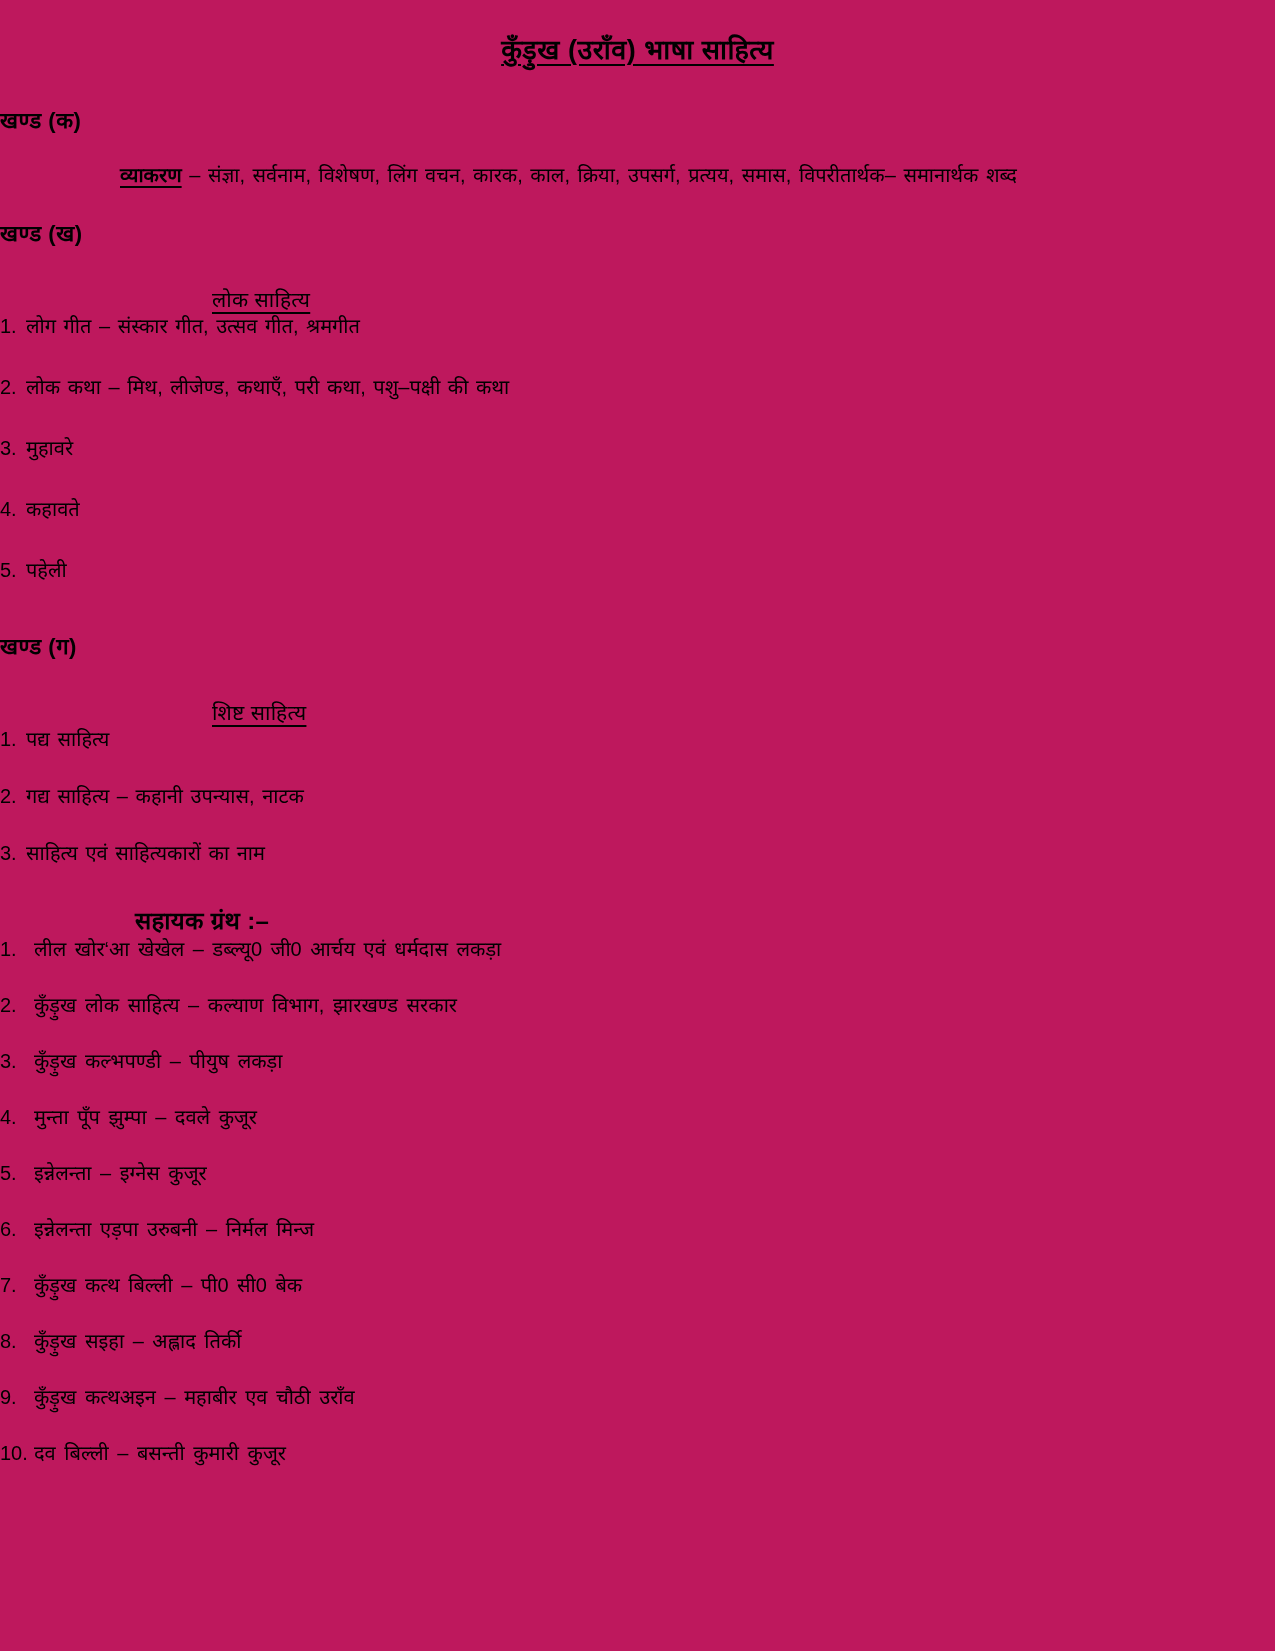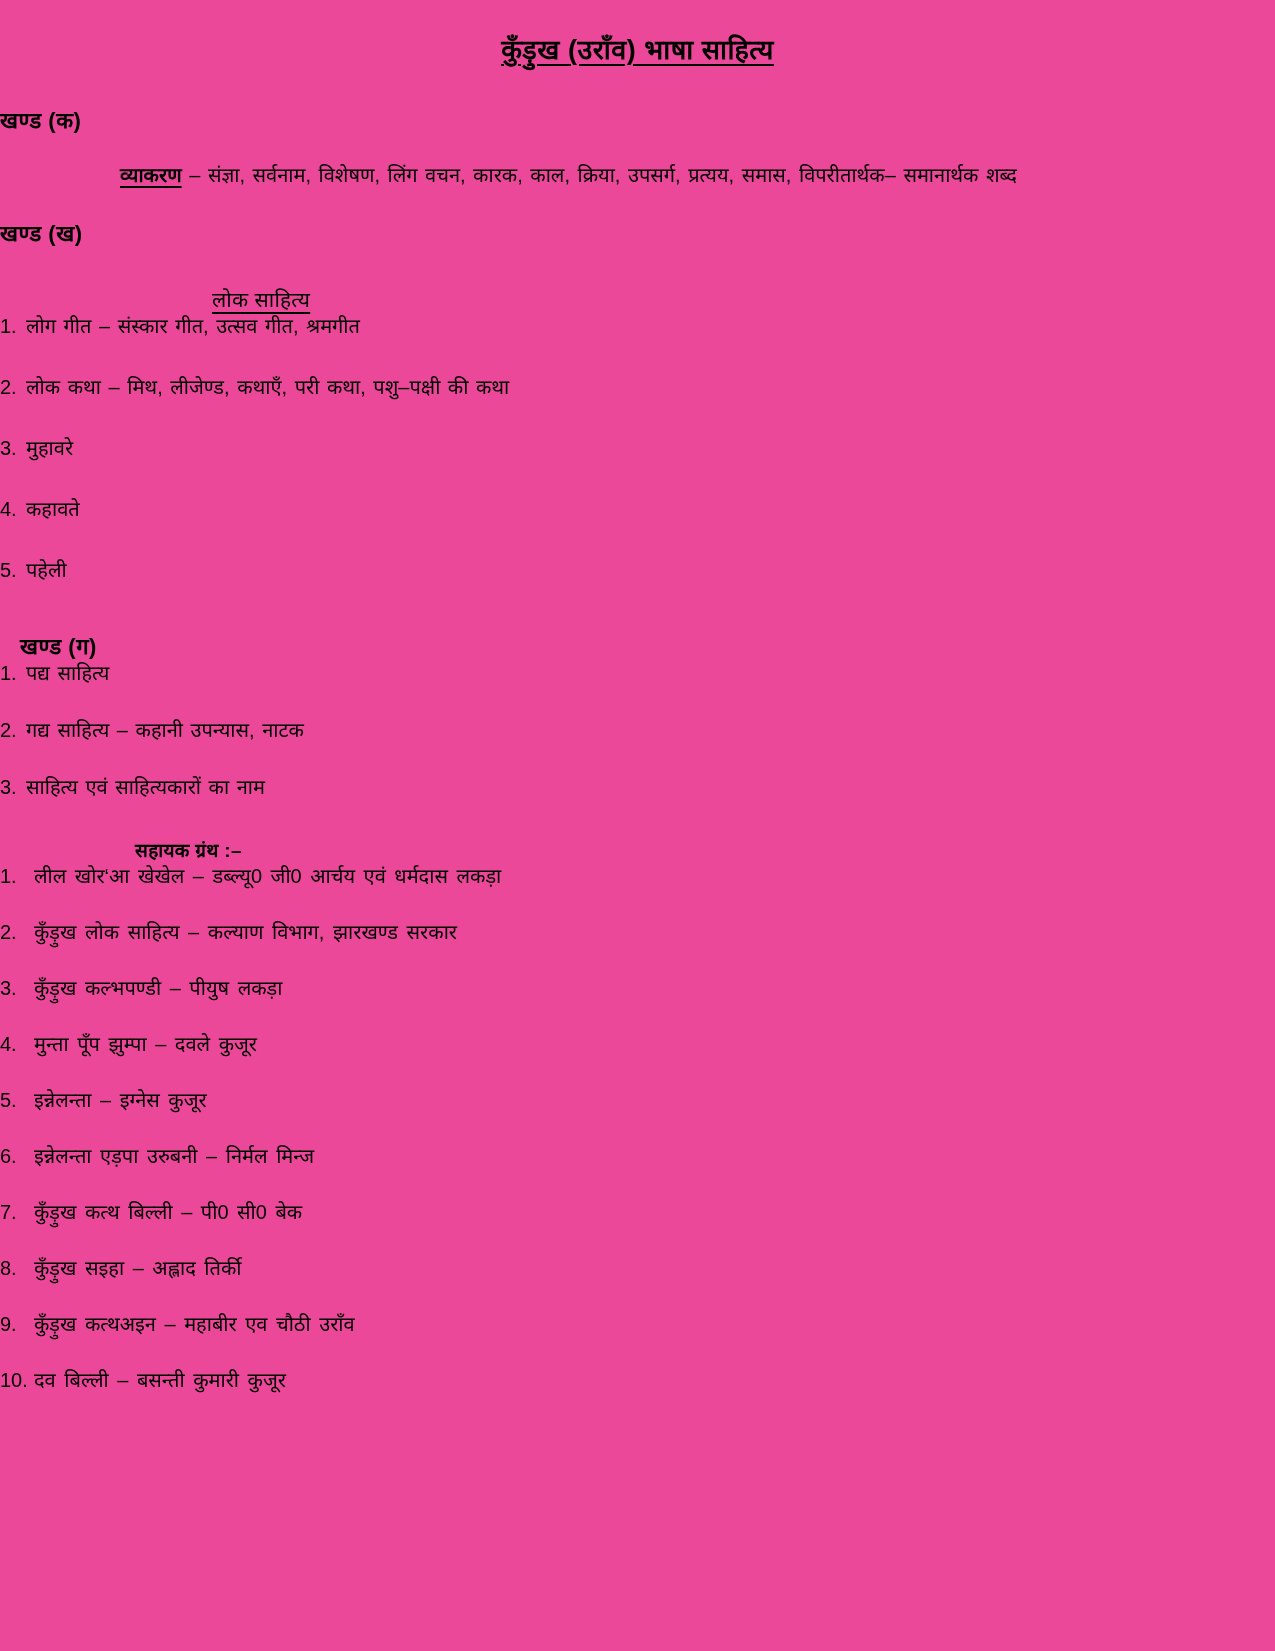--- a/index.html
+++ b/index.html
@@ -9,21 +9,21 @@
   }
   body {
     font-family: "Liberation Sans", "DejaVu Sans", sans-serif;
     color: #000000;
   }
   .page {
     position: relative;
     width: 1275px;
     height: 1651px;
     margin: 0 auto;
-    background: #ec4899;
+    background: #be185d;
     overflow: hidden;
     box-sizing: border-box;
     padding: 0;
   }
 
   
   .doc-title {
     text-align: center;
     font-size: 27px;
     font-weight: 700;
@@ -39,21 +39,21 @@
 
   
   .khand {
     text-align: left;
     font-size: 22px;
     font-weight: 700;
     letter-spacing: 0.5px;
   }
   .khand-a  { margin-top: 36px; }
   .khand-b  { margin-top: 22px; }
-  .khand-c  { margin-top: 46px; padding-left: 20px; }
+  .khand-c  { margin-top: 46px; }
 
   
   .para-block {
     margin: 22px 0 0 0;
     padding: 0 160px 0 120px;
   }
   .para {
     font-size: 20px;
     line-height: 1.95;
     text-align: justify;
@@ -111,21 +111,21 @@
   
   .list-c {
     margin-top: 26px;
     margin-left: 234px;
   }
   .list-c li { margin-bottom: 30px; }
   .list-c li .idx { width: 26px; }
 
   
   .ref-head {
-    font-size: 19px;
+    font-size: 24px;
     font-weight: 700;
     margin: 36px 0 0 135px;
     letter-spacing: 0.3px;
   }
 
   
   .list-ref {
     margin-top: 28px;
     margin-left: 137px;
   }
@@ -174,20 +174,21 @@
       <span class="txt">कहावते</span>
     </li>
     <li>
       <span class="idx">5.</span>
       <span class="txt">पहेली</span>
     </li>
   </ol>
 
   <div class="khand khand-c">खण्ड (ग)</div>
 
+  <div class="sub-head sub-head-c">शिष्ट साहित्य</div>
 
   <ol class="num-list list-c">
     <li>
       <span class="idx">1.</span>
       <span class="txt">पद्य साहित्य</span>
     </li>
     <li>
       <span class="idx">2.</span>
       <span class="txt">गद्य साहित्य – कहानी उपन्यास, नाटक</span>
     </li>

